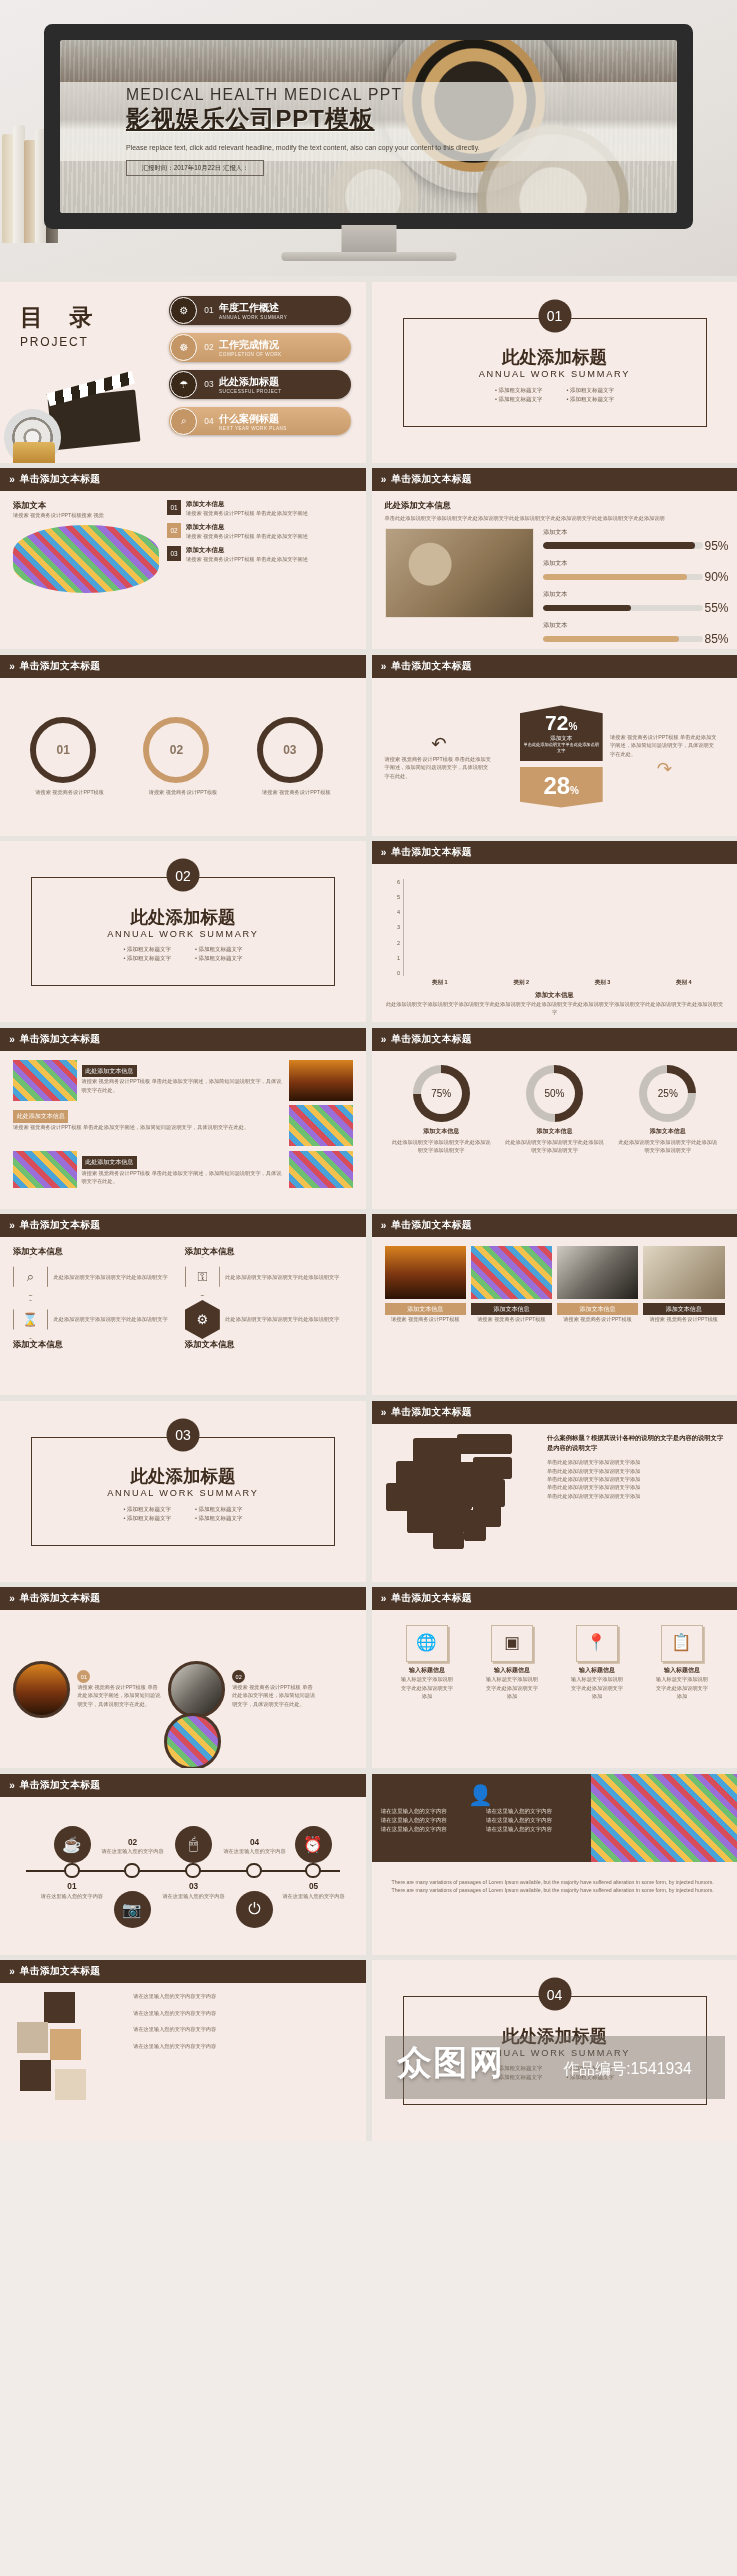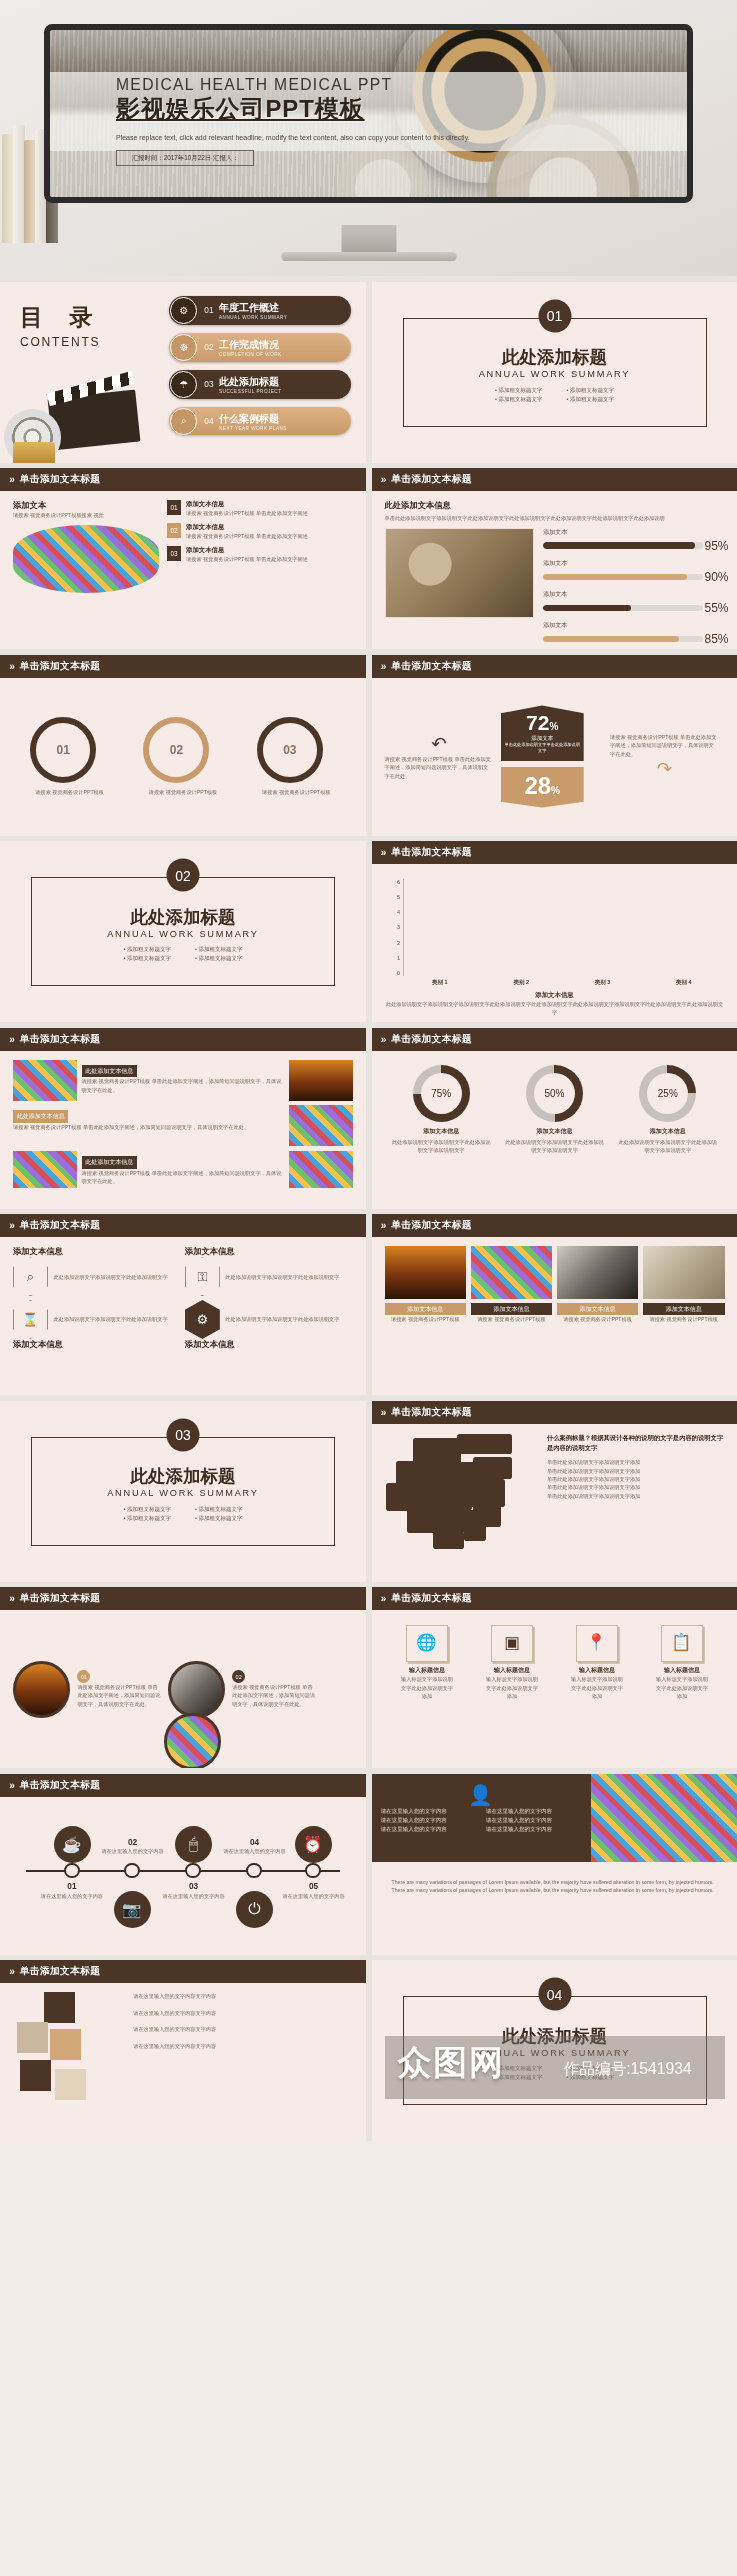--- a/index.html
+++ b/index.html
@@ -6,21 +6,21 @@
   body {
     width:737px; background:#f1ece8;
     font-family:"Liberation Sans", sans-serif;
   }
   .page { width:737px; position:relative; }
 
   
   .cover { height:276px; background:linear-gradient(160deg,#efeceb 0%,#e6e2de 60%,#ddd8d3 100%); position:relative; overflow:hidden; }
   .cover .rolls { position:absolute; left:0; bottom:33px; width:55px; height:120px; }
   .cover .rolls i { position:absolute; bottom:0; width:12px; border-radius:2.8px 2.8px 0 0; display:block;}
-  .monitor { position:absolute; left:44px; top:24px; width:649px; height:179px; background:#2b2b2b; border-radius:8.3px; padding:6px; }
+  .monitor { position:absolute; left:44px; top:24px; width:649px; height:205px; background:#2b2b2b; border-radius:8.3px; padding:16px; }
   .screen { width:100%; height:100%; border-radius:2.8px; overflow:hidden; position:relative;
      background:linear-gradient(180deg,#8d857a 0%,#6e6255 30%,#b9b2a6 55%,#cfcac1 75%,#9aa3a8 100%); }
   .screen .wood { position:absolute; inset:0;
      background:
       repeating-linear-gradient(91deg, rgba(255,255,255,.09) 0 1.8px, rgba(0,0,0,.05) 1.8px 4.6px),
       linear-gradient(180deg,#b9b6ad 0,#8e8275 24%,#4f4336 46%,#d9d5cc 52%,#cfcbc2 100%);
   }
   .reel { position:absolute; border-radius:50%; }
   .reel.r1{ right:111px; top:-31px; width:184px; height:184px; background:
       radial-gradient(circle at 50% 50%, #2b241c 0 30%, #c9a063 31% 40%, #1d1913 41% 47%, #b98f55 48% 54%, transparent 55%);
@@ -214,21 +214,21 @@
   <div class="stand"></div>
   <div class="base"></div>
 </div>
 
 <div class="grid">
 
   <div class="slide">
     <div class="body" style="height:181px">
       <div class="toc-left">
         <div class="toc-cn">目 录</div>
-        <div class="toc-en">CONTENTS</div>
+        <div class="toc-en">PROJECT</div>
       </div>
       <div class="clapper">
         <div class="board"></div>
           <div class="reelx"></div>
           <div class="gold"></div>
       </div>
       <div class="toc-list">
         <div class="toc-item d">
           <div class="toc-ic">⚙</div>
           <div class="toc-no">01</div>
@@ -407,21 +407,21 @@
     <div class="hbar">
         <span class="chev">»</span>
         <span>单击添加文本标题</span>
       </div>
     <div class="body">
       <div style="display:flex;align-items:center;gap:7.4px;height:100%">
         <div style="width:32%">
           <div style="font-size:18.4px;color:#4a3527;text-align:center">↶</div>
           <div class="t-p">请搜索 视觉商务设计PPT模板 单击此处添加文字阐述，添加简短问题说明文字，具体说明文字在此处。</div>
         </div>
-        <div style="width:30%;display:flex;flex-direction:column;align-items:flex-start">
+        <div style="width:30%;display:flex;flex-direction:column;align-items:flex-end">
           <div class="pent a">
             <div class="big"><span style="font-size:21px">72</span><span>%</span></div>
             <div class="sm">添加文本</div>
             <div class="xs">单击此处添加说明文字单击此处添加说明文字</div>
           </div>
           <div class="pent b">
             <div class="big"><span style="font-size:24px">28</span><span>%</span></div>
           </div>
         </div>
         <div style="width:32%">

